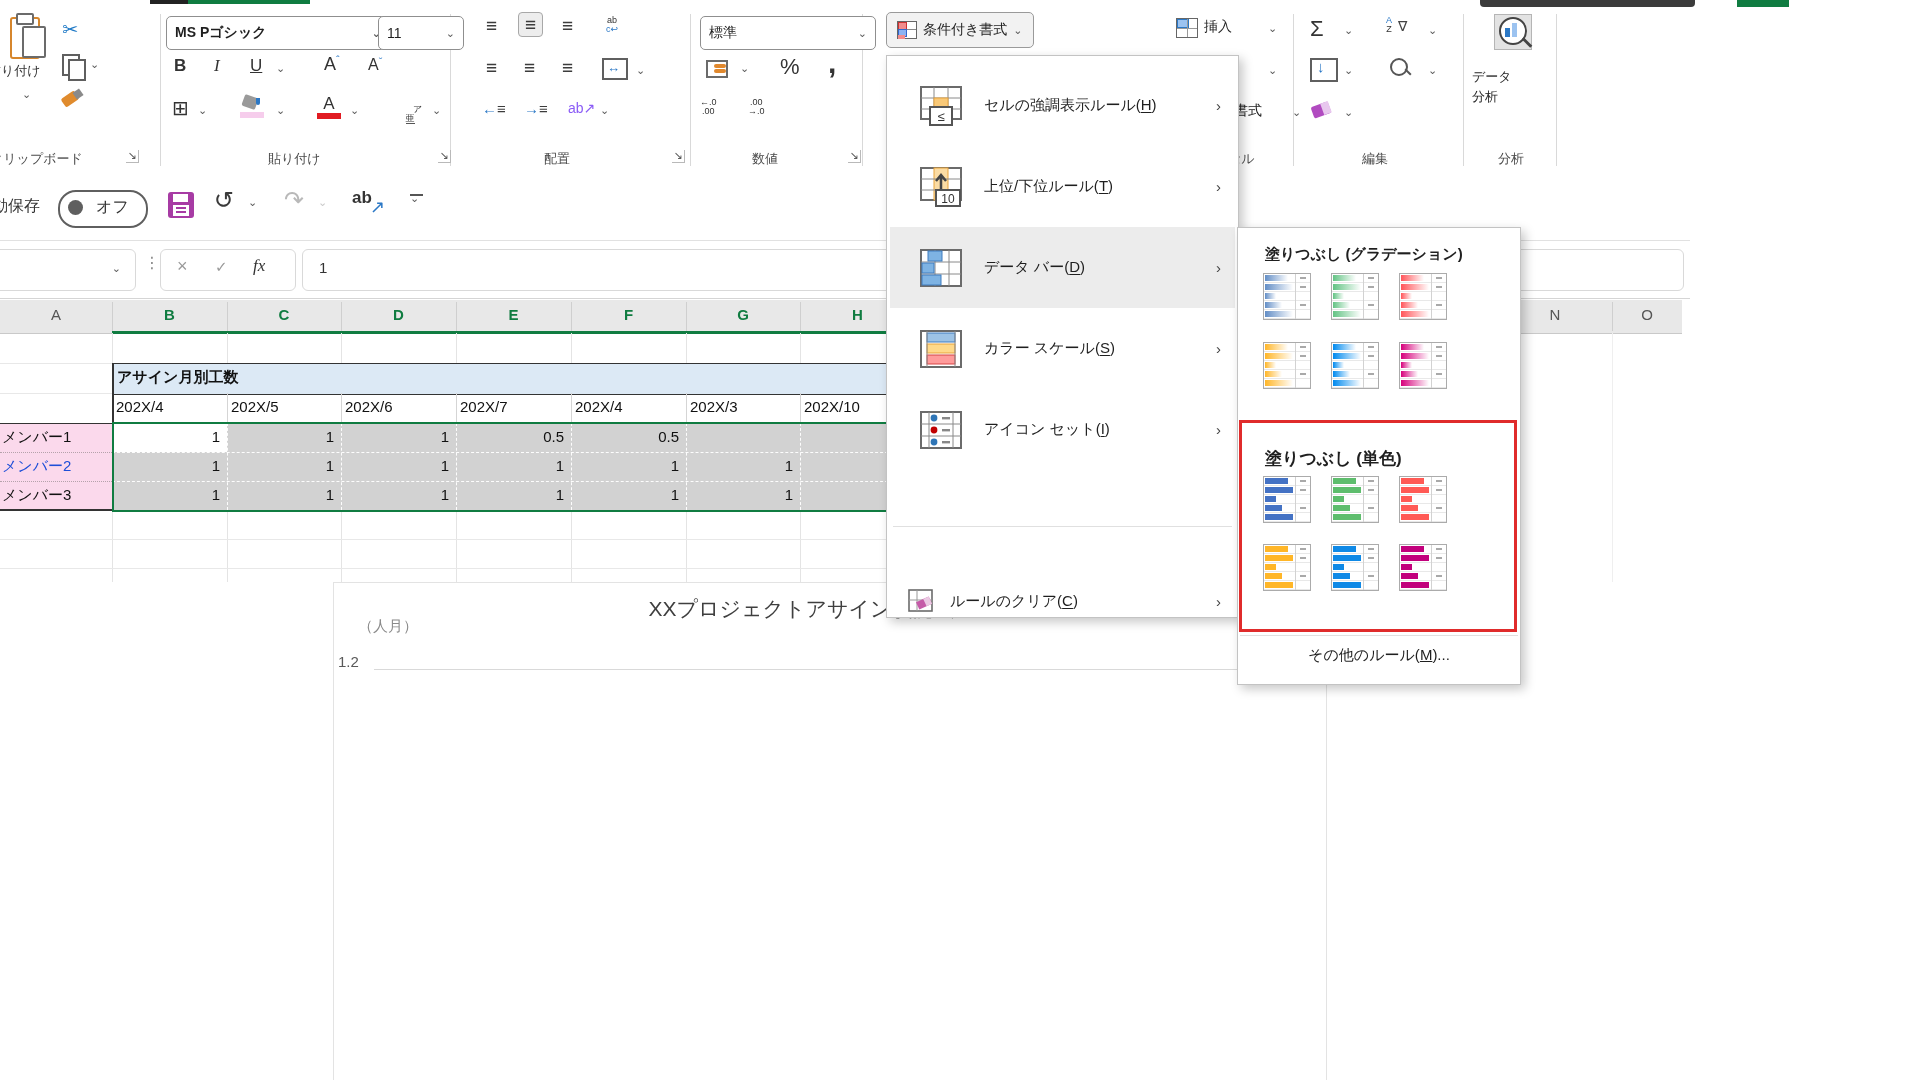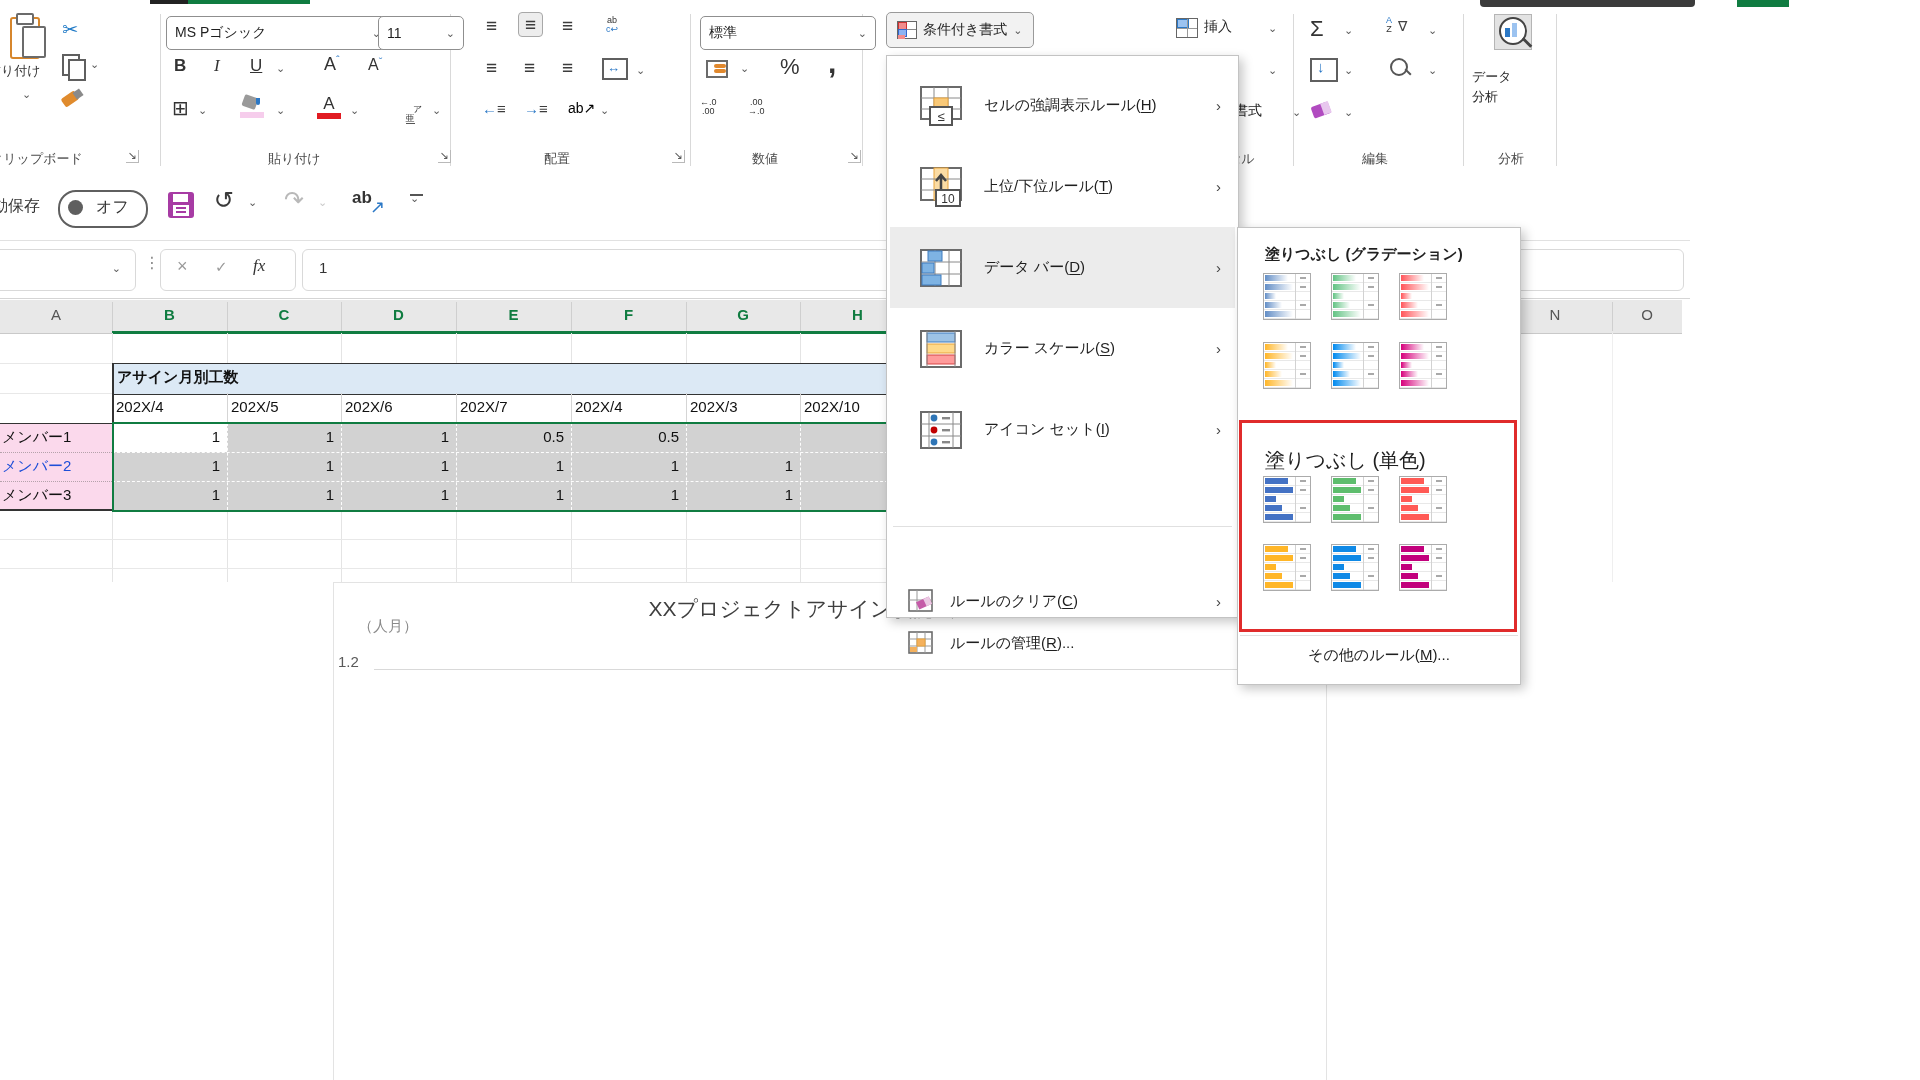--- a/index.html
+++ b/index.html
@@ -70,21 +70,21 @@
       <span class="abs" style="left:6px;top:7px;width:14px;height:18px;border:2px solid #5f5f5f;background:#fff;"></span>
       <span class="abs chev" style="left:28px;top:6px;">⌄</span>
     </div>
     <div class="abs" style="left:60px;top:82px;width:34px;height:30px;">
       <span class="abs" style="left:2px;top:4px;width:16px;height:10px;background:#e08b2d;transform:rotate(-35deg);border-radius:2px;"></span>
       <span class="abs" style="left:14px;top:0;width:8px;height:8px;background:#8a8a8a;transform:rotate(-35deg);"></span>
     </div>
     <div class="glabel" style="left:-10px;top:142px;">クリップボード</div>
     <div class="launch" style="left:126px;top:142px;">↘</div>
 
-    <div class="combo" style="left:166px;top:8px;width:206px;height:32px;">
+    <div class="combo" style="left:166px;top:8px;width:206px;height:32px;font-weight:bold;">
       <span>MS Pゴシック</span>
       <span class="chev">⌄</span>
     </div>
     <div class="combo" style="left:378px;top:8px;width:68px;height:32px;">
       <span>11</span>
       <span class="chev">⌄</span>
     </div>
     <div class="btn-glyph" style="left:174px;top:48px;font-weight:bold;">B</div>
     <div class="btn-glyph" style="left:214px;top:48px;font-style:italic;font-family:'Liberation Serif',serif;">I</div>
     <div class="btn-glyph" style="left:250px;top:48px;text-decoration:underline;">U</div>
@@ -121,21 +121,21 @@
     <div class="abs mini2" style="left:606px;top:8px;color:#1f1f1f;"><span style="color:#333;">ab</span><br><span style="color:#2b78c6;">c↩</span></div>
     <div class="abs bars" style="left:486px;top:50px;">≡</div>
     <div class="abs bars" style="left:524px;top:50px;">≡</div>
     <div class="abs bars" style="left:562px;top:50px;">≡</div>
     <div class="abs" style="left:602px;top:50px;width:22px;height:18px;border:2px solid #5f5f5f;">
       <span style="position:absolute;left:3px;top:0px;color:#2b78c6;font-size:13px;">↔</span>
     </div>
     <div class="abs chev" style="left:636px;top:56px;">⌄</div>
     <div class="abs" style="left:482px;top:92px;font-size:15px;color:#333;"><span style="color:#2b78c6;">←</span><span class="bars" style="font-size:15px;">≡</span></div>
     <div class="abs" style="left:524px;top:92px;font-size:15px;color:#333;"><span style="color:#2b78c6;">→</span><span class="bars" style="font-size:15px;">≡</span></div>
-    <div class="abs" style="left:568px;top:92px;font-size:14px;color:#000000;">ab↗</div>
+    <div class="abs" style="left:568px;top:92px;font-size:14px;color:#8b5cf6;">ab↗</div>
     <div class="abs chev" style="left:600px;top:96px;">⌄</div>
     <div class="glabel" style="left:544px;top:142px;">配置</div>
     <div class="launch" style="left:672px;top:142px;">↘</div>
 
     <div class="combo" style="left:700px;top:8px;width:158px;height:32px;">
       <span>標準</span>
       <span class="chev">⌄</span>
     </div>
     <div class="abs" style="left:704px;top:48px;width:30px;height:26px;">
       <span class="abs" style="left:2px;top:4px;width:18px;height:14px;border:2px solid #6b6b6b;background:#fff;"></span>
@@ -455,34 +455,20 @@
               <line x1="1" y1="11" x2="24" y2="11" stroke="#999"></line>
               <g transform="rotate(-25 16 14)">
                 <rect x="9" y="10" width="14" height="8" fill="#C55BA8"></rect>
                 <rect x="17" y="10" width="6" height="8" fill="#EBC9E3"></rect>
               </g>
             </svg>
           </span>
           <span class="lab" style="margin-left: 12px;">ルールのクリア(<u>C</u>)</span>
           <span class="sub">›</span>
         </div>
-        <div class="mi" style="top: 566px; height: 42px;">
-          <span style="margin-left: 18px; width: 30px; display: inline-flex;">
-            <svg width="26" height="24">
-              <rect x="1" y="1" width="23" height="21" fill="#fff" stroke="#6b6b6b" stroke-width="1.6"></rect>
-              <line x1="9" y1="1" x2="9" y2="22" stroke="#999"></line>
-              <line x1="17" y1="1" x2="17" y2="22" stroke="#999"></line>
-              <line x1="1" y1="8" x2="24" y2="8" stroke="#999"></line>
-              <line x1="1" y1="15" x2="24" y2="15" stroke="#999"></line>
-              <rect x="9" y="8" width="8" height="7" fill="#F4B15E" stroke="#E8A33D"></rect>
-              <rect x="2" y="16" width="7" height="5" fill="#F4B15E"></rect>
-            </svg>
-          </span>
-          <span class="lab" style="margin-left: 12px;">ルールの管理(<u>R</u>)...</span>
-        </div>
       </div>
     <div class="abs" style="left:6px;right:6px;top:470px;height:1px;background:#E0E0E0;"></div>
   </div>
 
   <div class="menu" style="left:1237px;top:227px;width:282px;height:456px;z-index:60;">
     <div style="position:absolute;left:27px;top:17px;font-size:15px;font-weight:bold;color:#1f1f1f;white-space:nowrap;">塗りつぶし (グラデーション)</div>
     <div id="gradSwatches">
         <div class="sw" style="left: 25px; top: 45px;">
           <div class="row">
             <div class="bar" style="width: 22.88px; background: linear-gradient(to right, rgb(99, 142, 198), rgb(255, 255, 255));"></div>
@@ -604,21 +590,21 @@
             <div class="bar" style="width: 16.72px; background: linear-gradient(to right, rgb(214, 0, 123), rgb(255, 255, 255));"></div>
             <div class="dash"></div>
           </div>
           <div class="row">
             <div class="bar" style="width: 28.16px; background: linear-gradient(to right, rgb(214, 0, 123), rgb(255, 255, 255));"></div>
           </div>
           <div class="colsep"></div>
         </div>
       </div>
     <div style="position:absolute;left:1px;top:192px;width:272px;height:206px;border:3px solid #E02B2B;"></div>
-    <div style="position:absolute;left:27px;top:219px;font-size:20px;font-weight:normal;color:#1f1f1f;white-space:nowrap;">塗りつぶし (単色)</div>
+    <div style="position:absolute;left:27px;top:219px;font-size:17px;font-weight:bold;color:#1f1f1f;white-space:nowrap;">塗りつぶし (単色)</div>
     <div id="solidSwatches">
         <div class="sw" style="left: 25px; top: 248px;">
           <div class="row">
             <div class="bar" style="width: 22.88px; background: rgb(68, 114, 196);"></div>
             <div class="dash"></div>
           </div>
           <div class="row">
             <div class="bar" style="width: 28.16px; background: rgb(68, 114, 196);"></div>
             <div class="dash"></div>
           </div>

